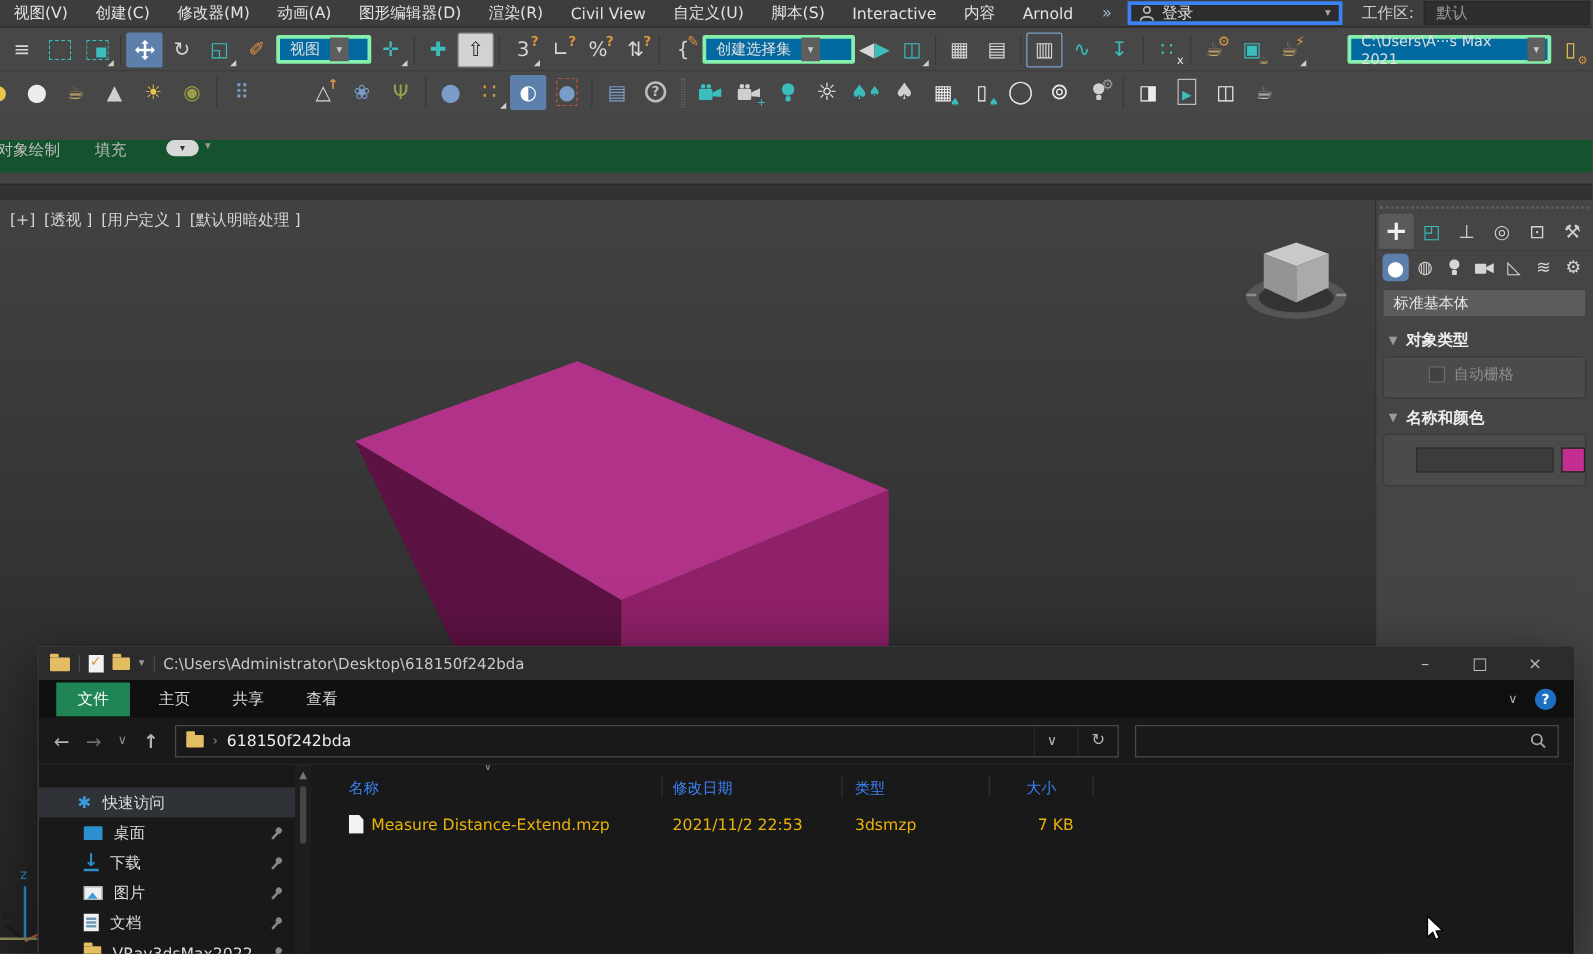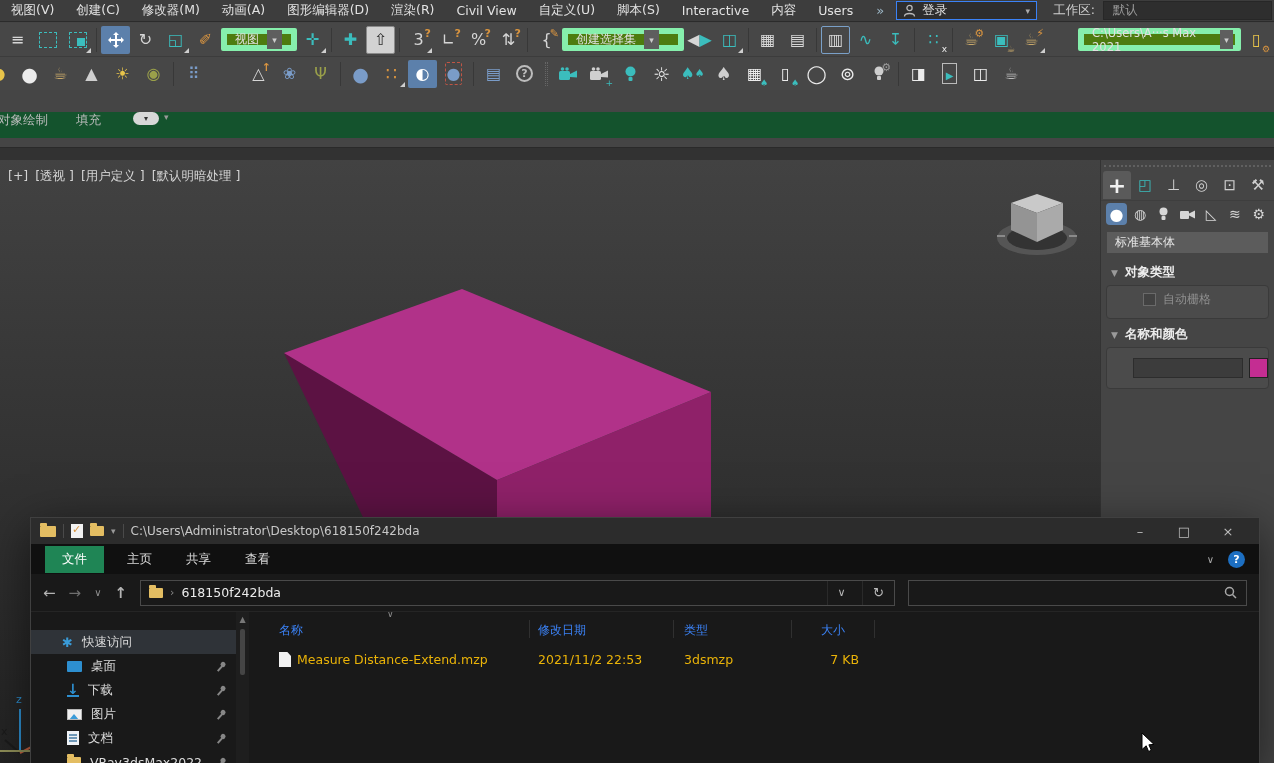--- a/index.html
+++ b/index.html
@@ -3,37 +3,37 @@
 <meta charset="utf-8">
 <style>
 *{margin:0;padding:0;box-sizing:border-box}
 html,body{width:1274px;height:763px;overflow:hidden}
 body{background:#454545;font-family:"DejaVu Sans","Liberation Sans",sans-serif;color:#ddd}
 #screen{position:relative;width:1274px;height:763px;overflow:hidden}
 
 .menubar{position:absolute;top:0;left:0;right:0;height:22px;background:#3d3d3d;border-bottom:1px solid #2b2b2b;display:flex;align-items:center;font-size:12.5px;color:#e2e2e2;z-index:3}
 .m-item{padding:0 11px;height:100%;display:flex;align-items:center;white-space:nowrap}
 .menu-chev{color:#9db8c8;margin:0 12px;font-size:13px}
-.login{display:flex;align-items:center;gap:6px;background:#2d2d2d;border:1px solid #3b82f6;height:19px;padding:0 6px;width:141px}
+.login{display:flex;align-items:center;gap:6px;background:#2d2d2d;border:3px solid #3b82f6;height:19px;padding:0 6px;width:172px}
 .login .la{margin-left:auto;color:#aaa;font-size:9px}
 .ws-label{margin-left:16px;color:#cfcfcf;white-space:nowrap}
 .ws-field{background:#2e2e2e;border:1px solid #272727;color:#9a9a9a;height:19px;flex:1;display:flex;align-items:center;padding:0 9px;margin-left:8px;margin-right:2px}
 
 .toolbar1{position:absolute;top:23px;left:0;right:0;height:33px;background:#474747;display:flex;align-items:center;padding:0 3px;gap:1px;z-index:3;overflow:hidden}
 .toolbar2{position:absolute;top:56px;left:0;right:0;height:34px;background:#474747;border-top:1px solid #3c3c3c;display:flex;align-items:center;padding:0 0;gap:2px;z-index:3;overflow:hidden}
 .tb{width:29px;height:28px;min-width:29px;display:flex;align-items:center;justify-content:center;color:#d6d6d6;font-size:16px;position:relative;border-radius:2px}
 .tb.act{background:#5c80ab;color:#fff}
 .tb.actl{background:#d2d2d2;color:#2e2e2e;border:1px solid #8a8a8a}
 .tb.frame{border:1px solid #7aa0c8}
 .tb .hk{position:absolute;top:1px;right:2px;color:#d89440;font-size:11px;font-style:normal;font-weight:bold}
 .tb .sub{position:absolute;bottom:0;right:1px;font-size:9px;font-style:normal}
 .fly::after{content:"";position:absolute;right:1px;bottom:1px;border-left:5px solid transparent;border-bottom:5px solid #cfcfcf}
 .sep{width:1px;height:24px;background:#383838;margin:0 3px;align-self:center}
 .sepd{width:3px;height:24px;border-left:1px dotted #666;border-right:1px dotted #666;margin:0 4px}
-.dd{height:23px;background:#4d7c0f;border:6px solid #86efac;display:flex;align-items:center;color:#e0e0e0;font-size:12px;padding:0 2px 0 8px;border-radius:2px}
+.dd{height:23px;background:#0369a1;border:3px solid #86efac;display:flex;align-items:center;color:#e0e0e0;font-size:12px;padding:0 2px 0 8px;border-radius:2px}
 .dd .da{margin-left:8px;background:#5e5e5e;width:15px;height:19px;display:flex;align-items:center;justify-content:center;color:#ccc;font-size:9px}
 .c-teal{color:#3bbdbd}.c-org{color:#d89440}.c-yel{color:#e8c44a}.c-blue{color:#7a9cc8}.c-olv{color:#9aa04a}.c-wht{color:#ececec}.c-tan{color:#c9a96a}
 .dashbox{width:18px;height:16px;border:1.5px dashed #3bbdbd;border-radius:1px;position:relative}
 .dashbox .fill{position:absolute;right:1px;bottom:1px;width:8px;height:8px;background:#3bbdbd}
 .reddash{border:1.5px dashed #c05545;border-radius:2px;padding:1px}
 .circq{width:17px;height:17px;border:2px solid #bdbdbd;border-radius:50%;display:flex;align-items:center;justify-content:center;font-size:11px;font-weight:bold;color:#bdbdbd}
 
 .ribbonrow{position:absolute;top:112px;left:0;right:0;height:26px;background:#14532d;display:flex;align-items:flex-start;font-size:12.5px;color:#bdbdbd;z-index:3}
 .rtab{padding:0 14px;white-space:nowrap}
 .rtab.cut{margin-left:-16px}
@@ -122,21 +122,21 @@
     <span class="m-item">创建(C)</span>
     <span class="m-item">修改器(M)</span>
     <span class="m-item">动画(A)</span>
     <span class="m-item">图形编辑器(D)</span>
     <span class="m-item">渲染(R)</span>
     <span class="m-item">Civil View</span>
     <span class="m-item">自定义(U)</span>
     <span class="m-item">脚本(S)</span>
     <span class="m-item">Interactive</span>
     <span class="m-item">内容</span>
-    <span class="m-item">Users</span>
+    <span class="m-item">Arnold</span>
     <span class="menu-chev">»</span>
     <div class="login">
       <svg width="13" height="13">
           <circle cx="6.5" cy="4" r="2.6" fill="none" stroke="#b8b8b8" stroke-width="1.3"></circle>
           <path d="M1.5 12.5c0-4 10-4 10 0" fill="none" stroke="#b8b8b8" stroke-width="1.3"></path>
         </svg>
       <span>登录</span>
       <span class="la">▾</span>
     </div>
     <span class="ws-label">工作区:</span>

